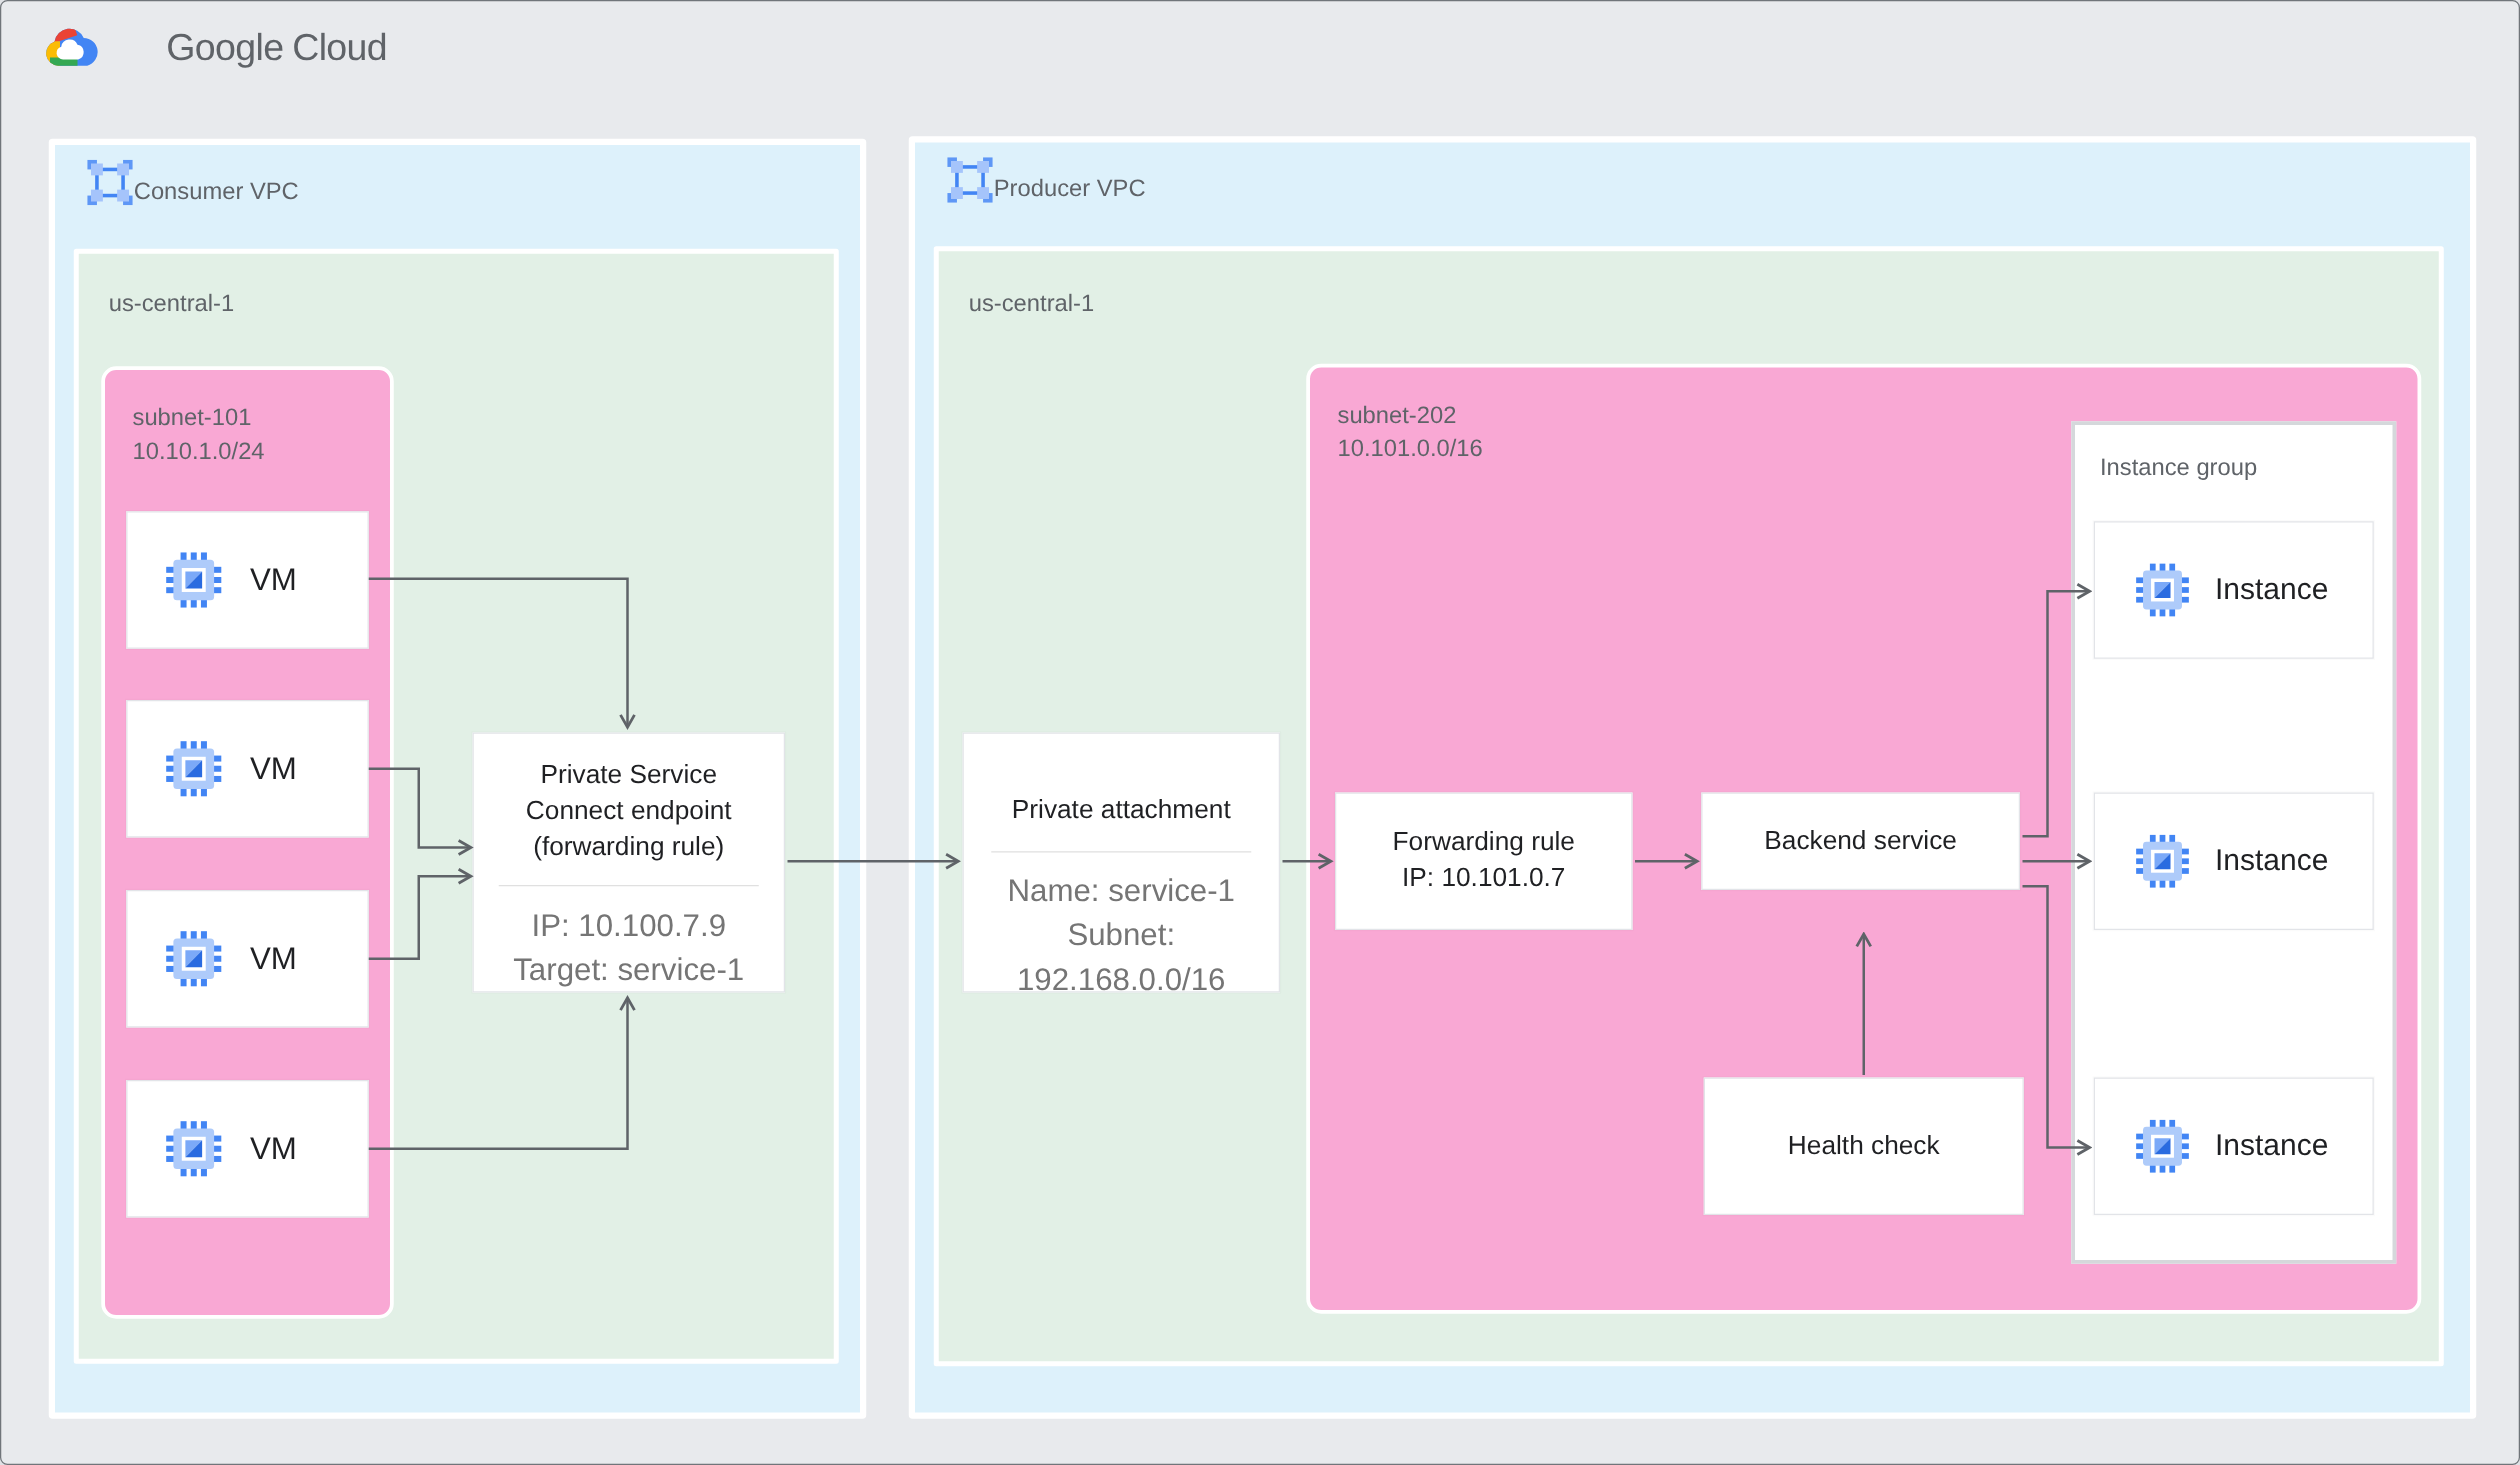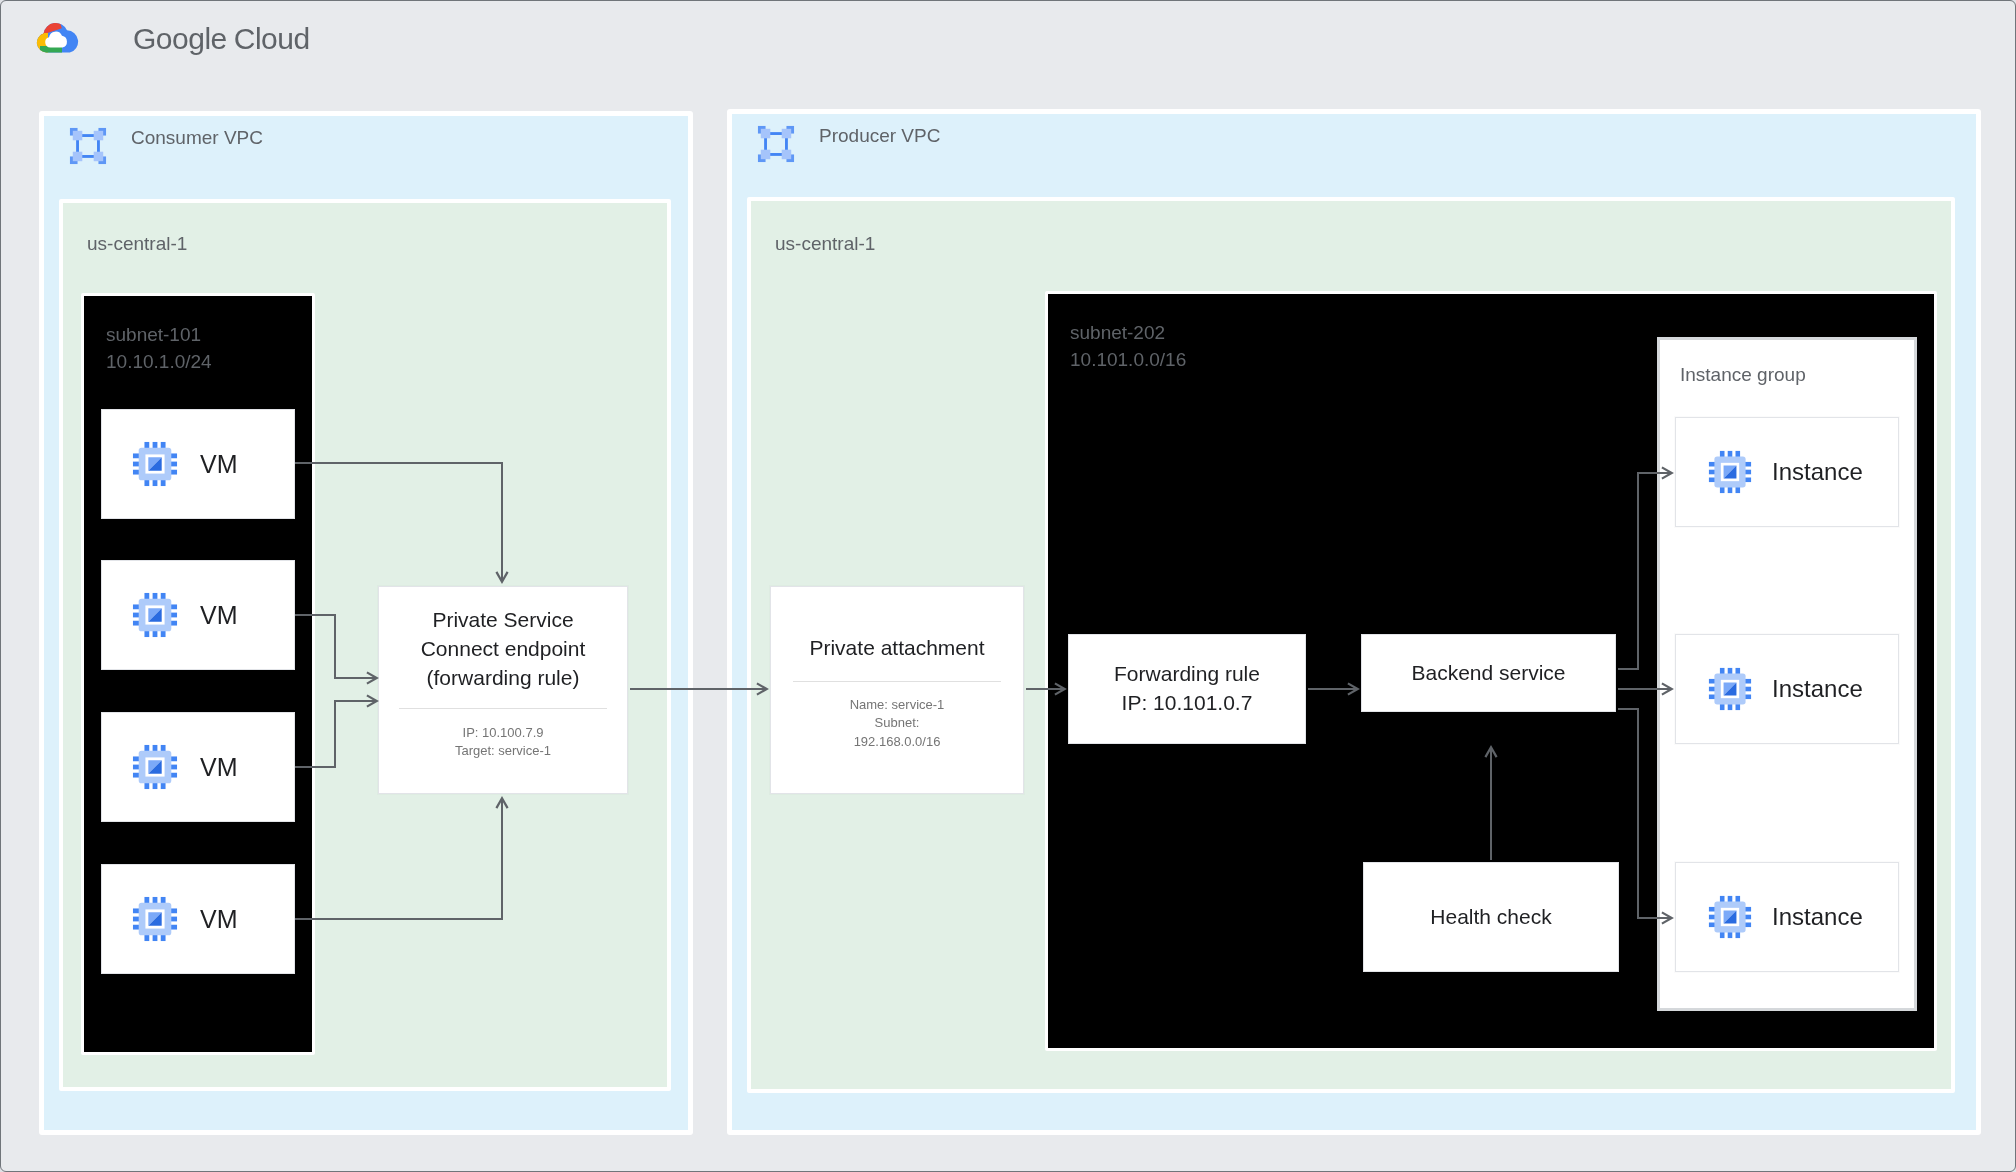--- a/index.html
+++ b/index.html
@@ -17,31 +17,31 @@
   .abs{position:absolute;box-sizing:border-box;}
 
   
   .logo{left:30px;top:18px;display:flex;align-items:center;gap:12px;}
   .logo-text{font-size:30px;color:#5f6368;letter-spacing:-0.5px;}
   .logo-text .g{font-weight:500;margin-right:7px;margin-left:40px;}
   .logo-text .c{font-weight:400;}
 
   
   .vpc{background:#ddf1fb;border:5px solid #ffffff;border-radius:3px;}
-  .vpc-header{display:flex;align-items:flex-start;gap:24px;}
+  .vpc-header{display:flex;align-items:flex-end;gap:0;}
   .vpc-label{font-size:19px;color:#5f6368;}
   .region{background:#e2f0e6;border:4px solid #ffffff;border-radius:2px;}
   .zone-label{font-size:19px;color:#5f6368;line-height:1.4;}
-  .subnet{background:#000000;border:3px solid #ffffff;border-radius:2px;}
+  .subnet{background:#f9a8d4;border:3px solid #ffffff;border-radius:12px;}
   .subnet-label{font-size:19px;color:#5f6368;line-height:1.4;padding:26px 0 0 22px;}
 
   
   .node{background:#ffffff;border:1px solid #e2e4e8;box-shadow:0 0 0 1px rgba(0,0,0,0.015);}
   .node-title{font-size:21px;color:#1f2023;text-align:center;line-height:1.38;}
-  .node-sub{font-size:13px;color:#757575;text-align:center;line-height:1.42;}
+  .node-sub{font-size:25px;color:#757575;text-align:center;line-height:1.42;}
   .divider{height:1px;background:#e0e0e0;margin:15px 20px;}
   .center-col{display:flex;flex-direction:column;align-items:center;justify-content:center;height:100%;}
 
   .vm-box{display:flex;align-items:center;padding-left:30px;gap:22px;}
   .vm-label{font-size:25px;color:#1f2023;}
   .inst-box{display:flex;align-items:center;padding-left:32px;gap:20px;}
   .inst-label{font-size:24px;color:#1f2023;}
 
   .ig{background:#ffffff;border:3px solid #d5d8db;}
   .ig-label{font-size:19px;color:#5f6368;padding:24px 0 0 20px;}

